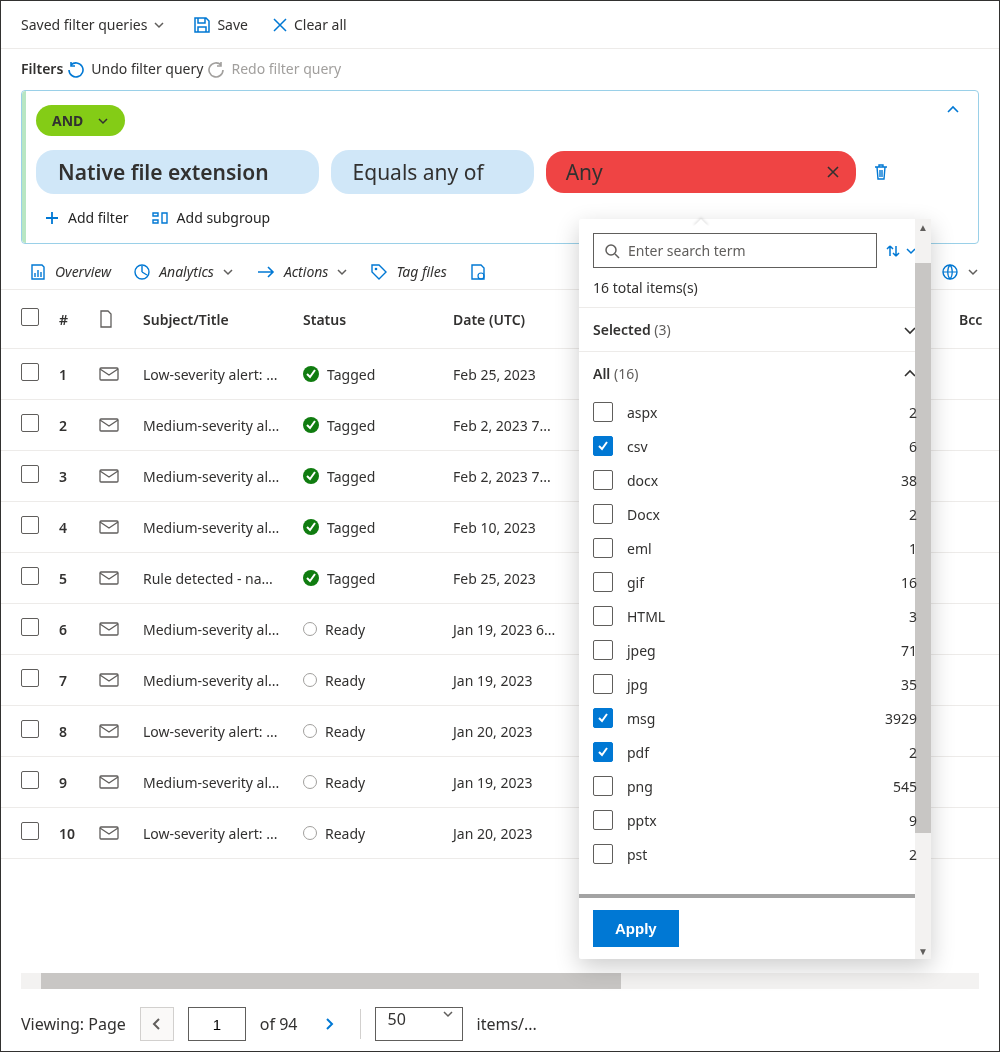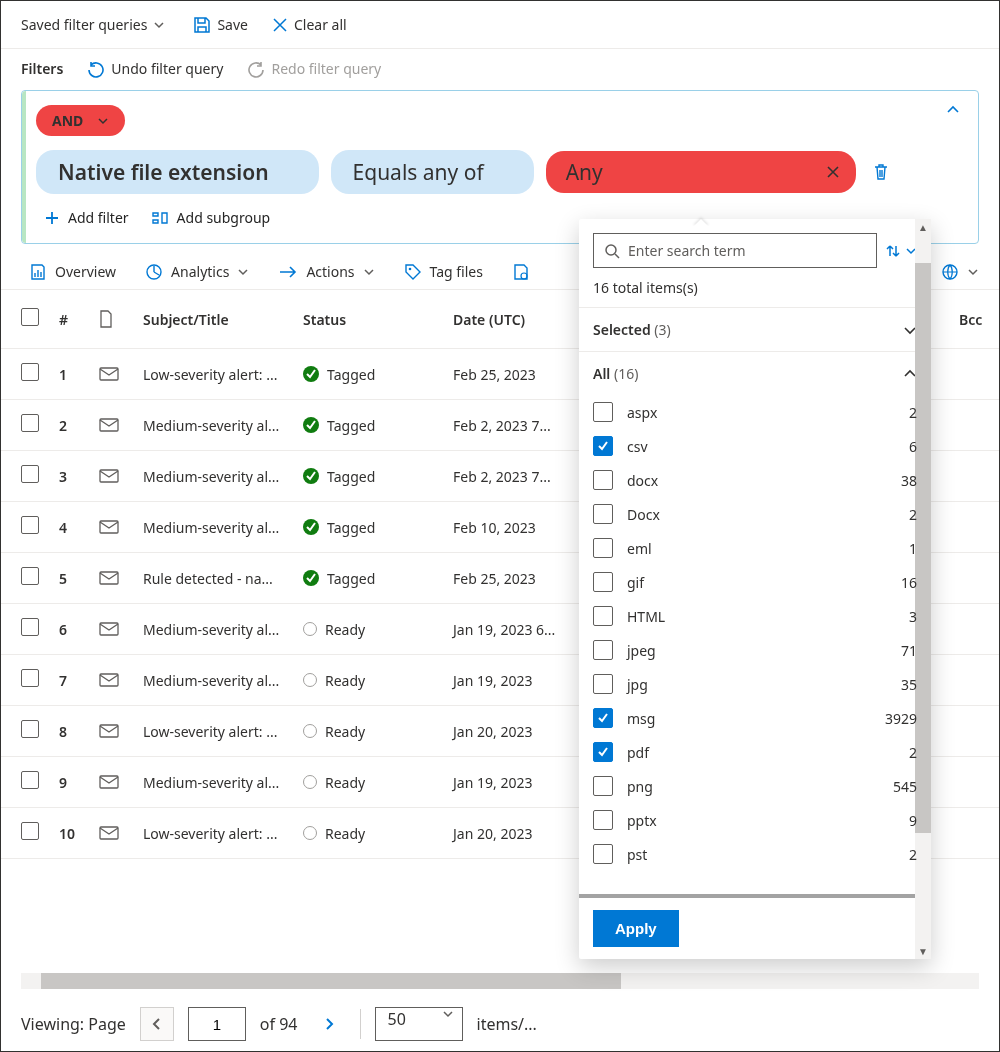--- a/index.html
+++ b/index.html
@@ -20,21 +20,21 @@
     align-items: center;
     gap: 8px;
     padding: 8px 20px;
     border-bottom: 1px solid #edebe9;
     height: 48px;
   }
   .tb-item { display: flex; align-items: center; gap: 6px; cursor: pointer; }
   .filters-bar {
     display: flex;
     align-items: center;
-    gap: 24px;
+    gap: 4px;
     padding: 10px 20px;
   }
   .bold { font-weight: 600; }
   .greyed { color: #a19f9d; }
   .filter-builder {
     margin: 2px 20px 8px 20px;
     border: 1px solid #9ad0e8;
     border-radius: 4px;
     background: #fff;
     position: relative;
@@ -45,21 +45,21 @@
     position: absolute;
     left: 0; top: 0; bottom: 0;
     width: 4px;
     background: #b8e6c3;
     border-radius: 4px 0 0 4px;
   }
   .and-pill {
     display: inline-flex;
     align-items: center;
     gap: 14px;
-    background: #ef4444;
+    background: #84cc16;
     padding: 6px 16px;
     border-radius: 16px;
     font-weight: 700;
   }
   .collapse-caret {
     position: absolute;
     right: 18px;
     top: 12px;
     color: #0078d4;
     cursor: pointer;
@@ -92,23 +92,24 @@
     border-radius: 50%;
     cursor: pointer;
   }
   .trash { color: #0078d4; cursor: pointer; margin-left: 4px;}
   .add-row { display: flex; gap: 22px; margin-top: 14px; padding-left: 8px;}
   .add-link { display: flex; align-items: center; gap: 8px; color: #242424; cursor: pointer;}
   .add-link .icn { color: #0078d4; font-weight: 600;}
   .tabs-bar {
     display: flex;
     align-items: center;
-    gap: 29px;
+    gap: 22px;
     padding: 10px 20px 8px 28px;
     border-bottom: 1px solid #edebe9;
+    font-style: italic;
   }
   .tab-item { display: flex; align-items: center; gap: 8px; cursor: pointer; }
   .tab-icon { color: #0078d4; }
   .right-float { margin-left: auto; display: flex; align-items: center; gap: 10px;}
   table.data {
     width: 100%;
     border-collapse: collapse;
   }
   table.data th, table.data td {
     text-align: left;

